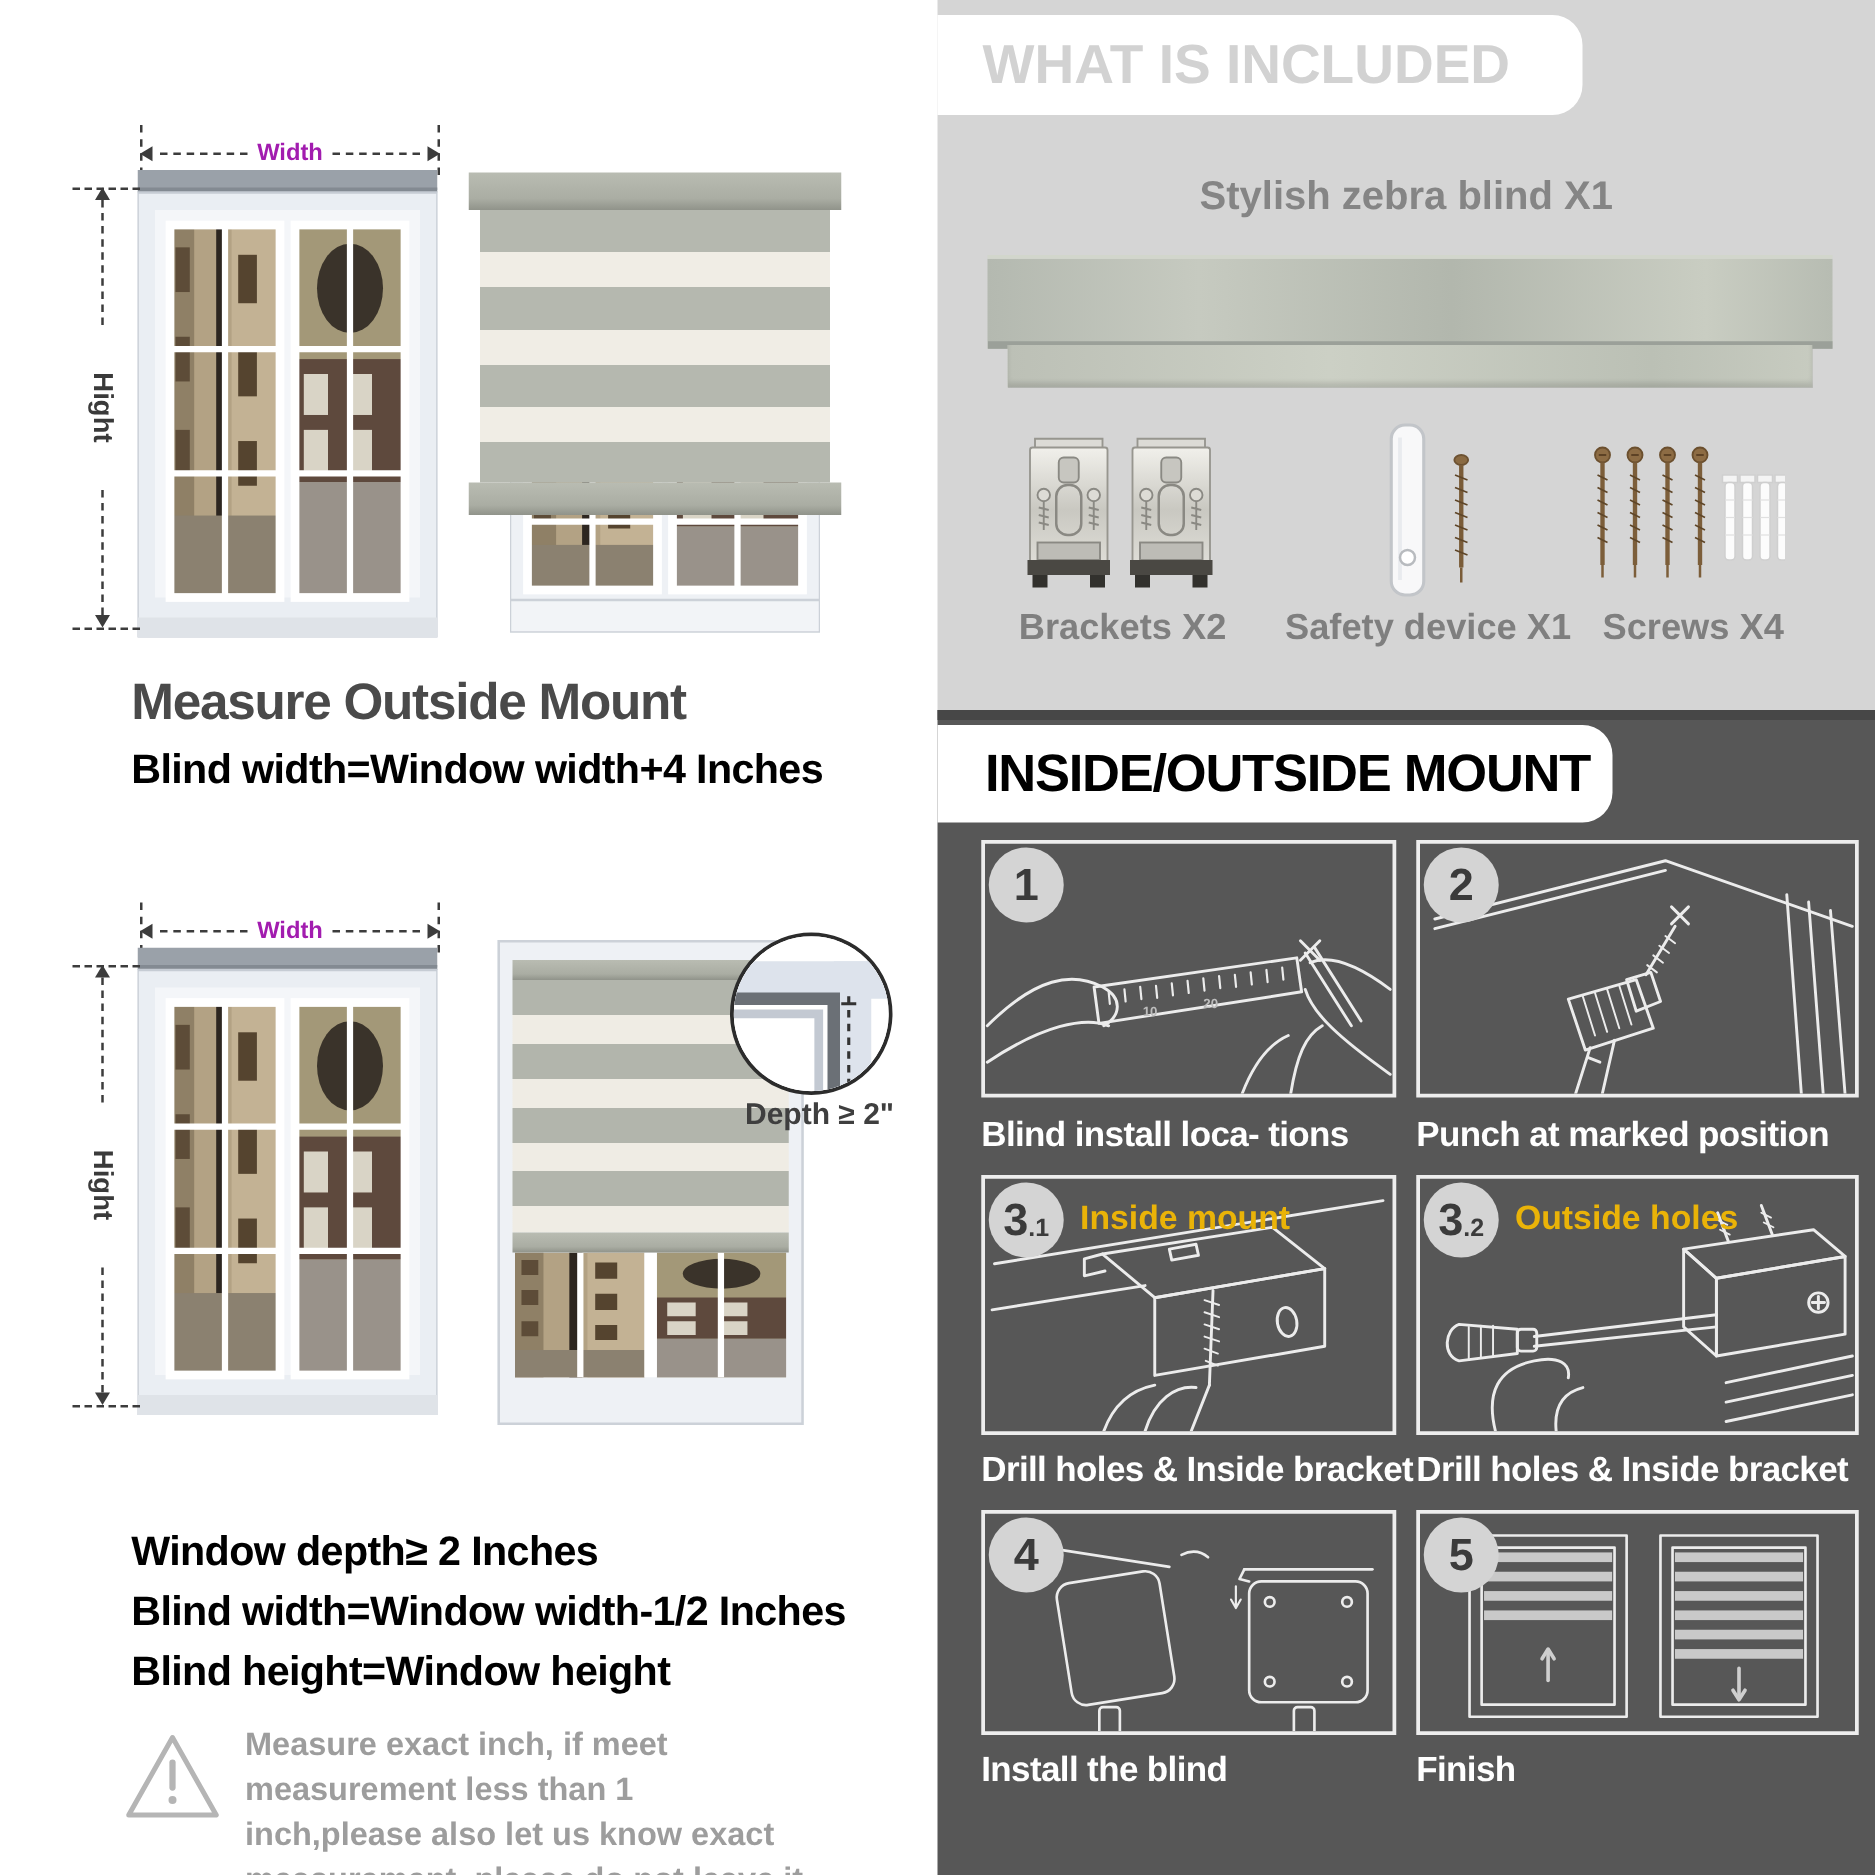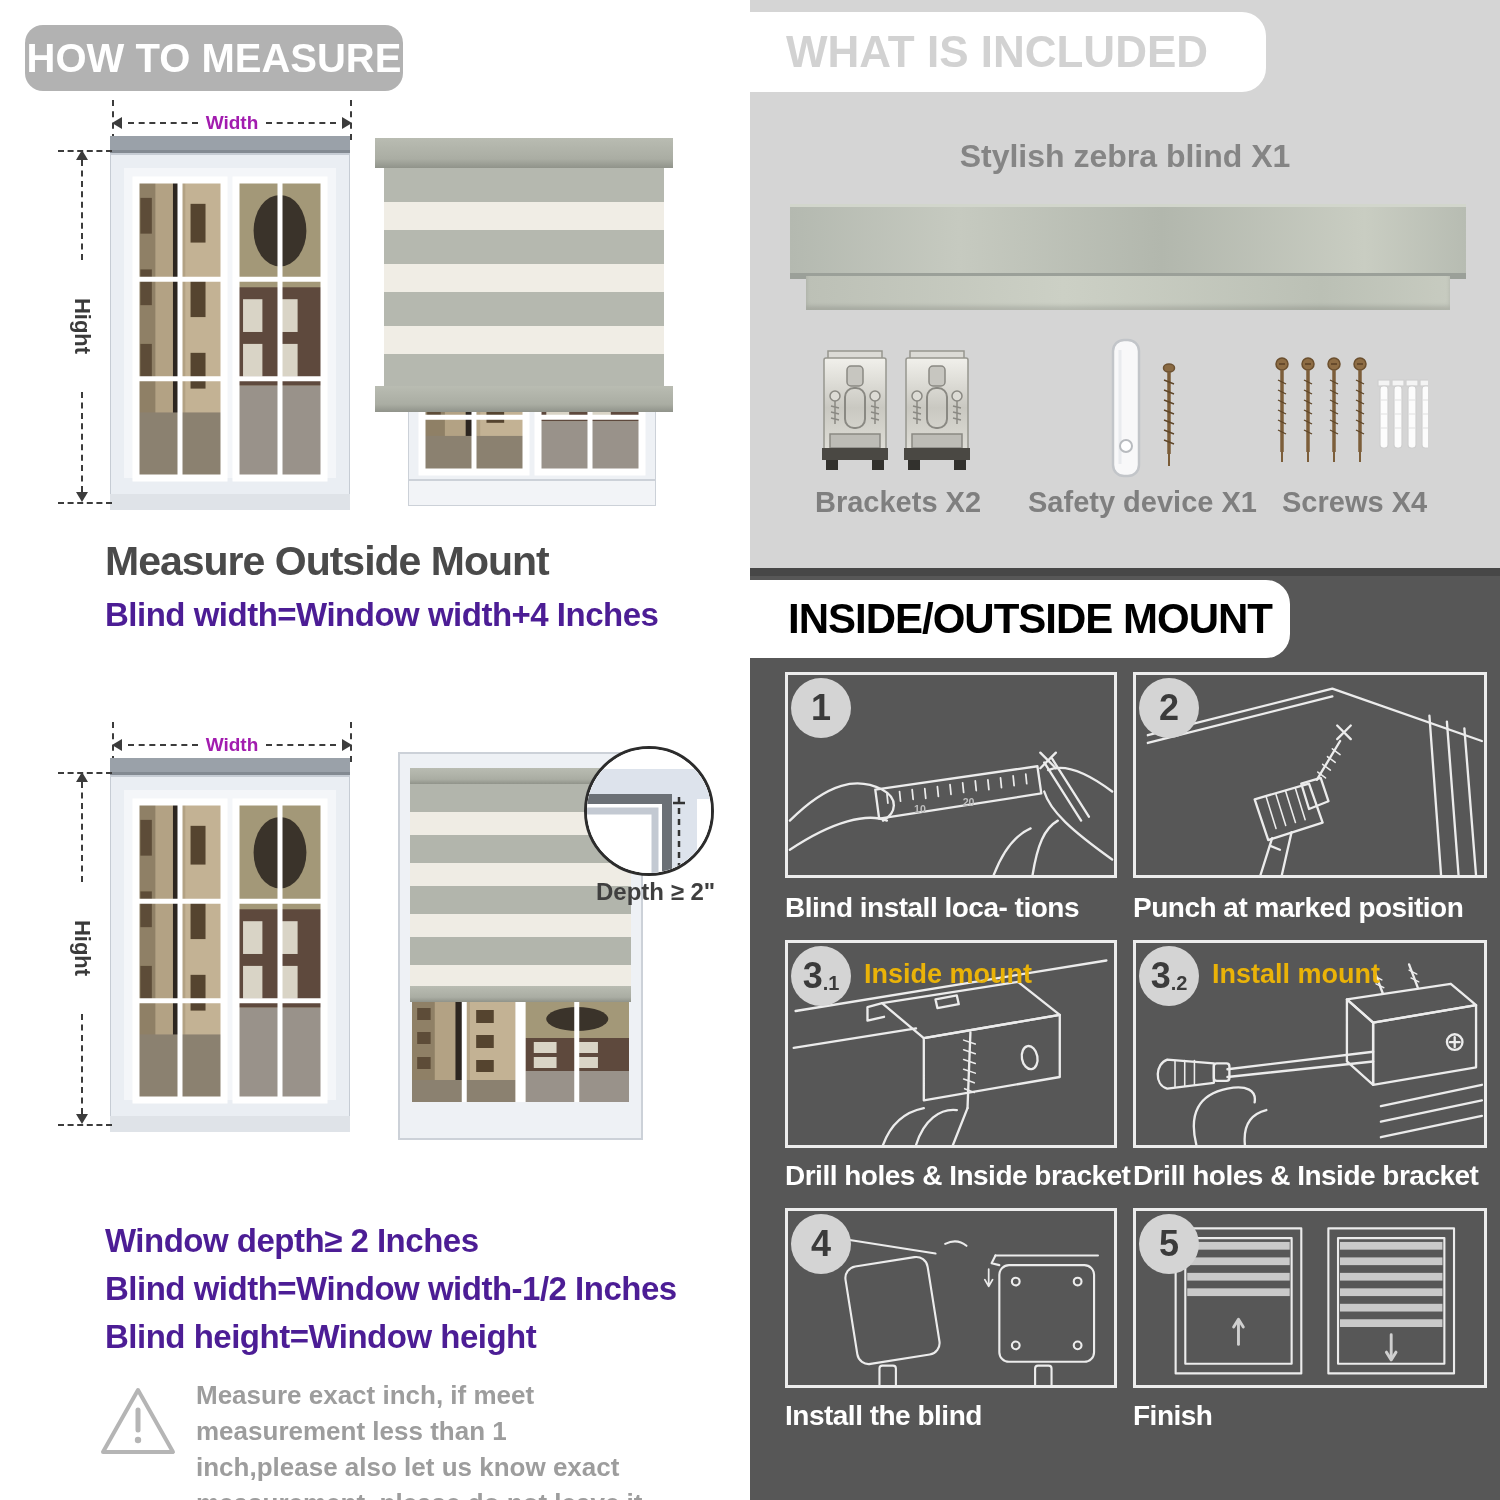--- a/index.html
+++ b/index.html
@@ -5,21 +5,21 @@
   html,body{margin:0;padding:0;background:#fff;}
   #canvas{position:relative;width:1500px;height:1500px;background:#ffffff;overflow:hidden;
           font-family:"Liberation Sans","DejaVu Sans",sans-serif;}
   .abs{position:absolute;}
 
   
   .banner-gray{left:25px;top:25px;width:378px;height:66px;background:#b2b2b2;border-radius:18px;
     display:flex;align-items:center;justify-content:center;color:#ffffff;font-weight:bold;
     font-size:40px;letter-spacing:0px;}
   .sec-heading{color:#4a4a4a;font-weight:bold;font-size:41px;letter-spacing:-1px;white-space:nowrap;}
-  .sec-line{color:#4c1d95;font-weight:bold;font-size:33px;letter-spacing:-0.5px;white-space:nowrap;}
+  .sec-line{color:#000000;font-weight:bold;font-size:33px;letter-spacing:-0.5px;white-space:nowrap;}
 
   
   .warrow{display:flex;align-items:center;width:240px;height:22px;}
   .warrow .dash{flex:1;border-top:2px dashed #3c3c3c;margin:0 6px;}
   .warrow .lbl{font-size:19px;font-weight:bold;color:#a21caf;padding:0 2px;}
   .tri{width:0;height:0;}
   .tri.left{border-top:6px solid transparent;border-bottom:6px solid transparent;border-right:10px solid #3c3c3c;}
   .tri.right{border-top:6px solid transparent;border-bottom:6px solid transparent;border-left:10px solid #3c3c3c;}
   .tri.up{border-left:6px solid transparent;border-right:6px solid transparent;border-bottom:10px solid #3c3c3c;}
   .tri.down{border-left:6px solid transparent;border-right:6px solid transparent;border-top:10px solid #3c3c3c;}
@@ -60,23 +60,20 @@
   .step-inlabel{position:absolute;left:76px;top:16px;color:#eab308;font-weight:bold;font-size:27px;white-space:nowrap;}
   .step-caption{color:#ffffff;font-weight:bold;font-size:28px;letter-spacing:-0.5px;white-space:nowrap;}
 
   .magnifier{border:3px solid #2c2c2c;border-radius:50%;background:#ffffff;overflow:hidden;}
 </style>
 </head>
 <body>
 
 <div id="canvas">
 
-  <div class="abs banner-gray">
-    <span>HOW TO MEASURE</span>
-  </div>
 
   <div class="abs warrow" style="left:112px;top:112px;">
     <span class="tri left"></span>
     <span class="dash"></span>
     <span class="lbl">Width</span>
     <span class="dash"></span>
     <span class="tri right"></span>
   </div>
   <div class="abs vline" style="left:112px;top:100px;height:40px;"></div>
   <div class="abs vline" style="left:350px;top:100px;height:40px;"></div>
@@ -596,21 +593,21 @@
       <path d="M60,208 C52,176 62,156 92,150 C112,146 122,152 120,164"></path>
       <path d="M110,208 C108,188 116,176 132,172"></path>
       <line x1="250" y1="168" x2="354" y2="146"></line>
       <line x1="250" y1="184" x2="354" y2="162"></line>
       <line x1="250" y1="200" x2="354" y2="178"></line>
     </svg>
     <div class="badge">
       <span>3</span>
         <span class="sub">.2</span>
     </div>
-    <div class="step-inlabel">Install mount</div>
+    <div class="step-inlabel">Outside holes</div>
   </div>
   <div class="abs step-caption" style="left:1133px;top:1160px;">Drill holes &amp;  Inside bracket</div>
 
   <div class="abs stepbox" style="left:785px;top:1208px;width:332px;height:180px;">
     <svg viewBox="0 0 332 180" stroke="#ececec" stroke-width="2.2" fill="none" stroke-linecap="round" stroke-linejoin="round">
       <path d="M48,28 L150,44"></path>
       <path d="M48,28 L44,36 L56,38"></path>
       <g transform="rotate(-9 105 100)">
         <rect x="62" y="52" width="86" height="102" rx="12"></rect>
       </g>

